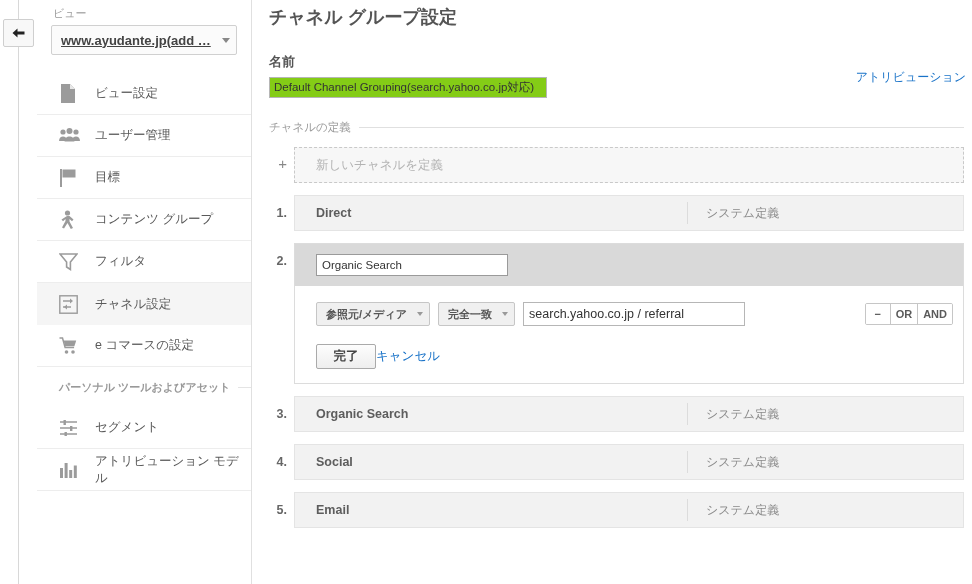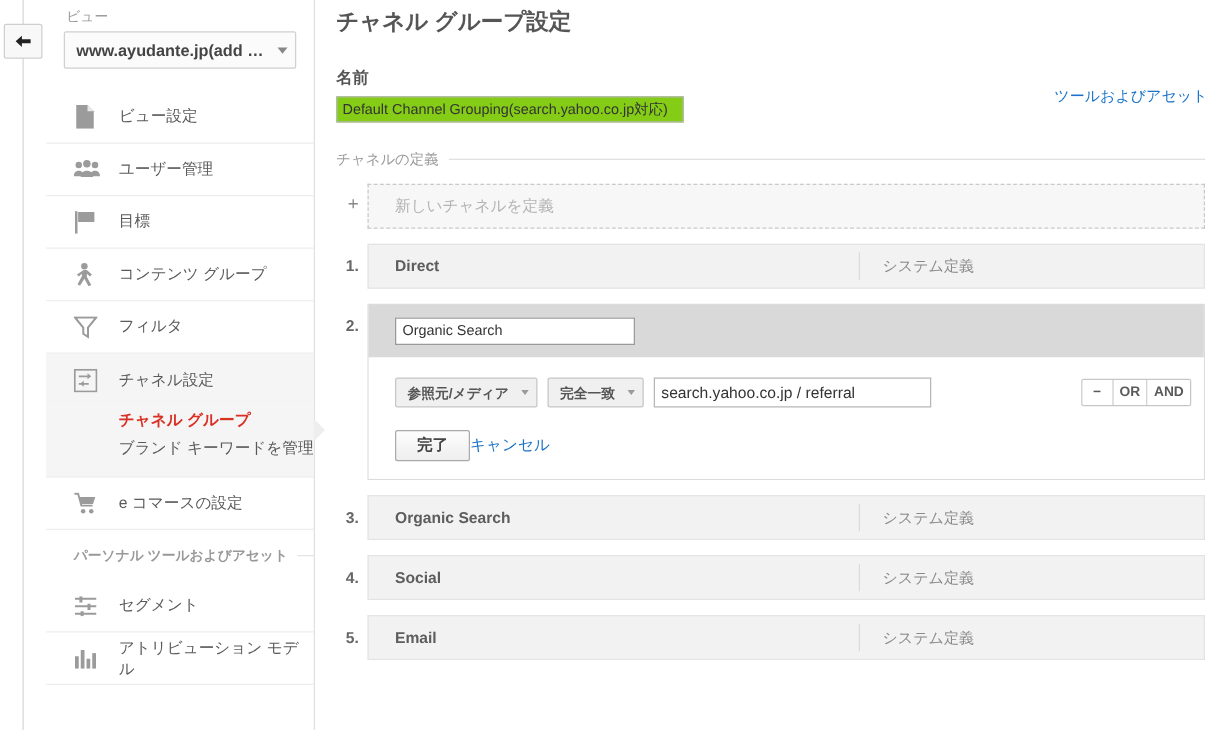--- a/index.html
+++ b/index.html
@@ -55,20 +55,21 @@
     border-radius: 2px;
     background: #fbfbfb;
     display: flex; align-items: center;
     padding: 0 6px 0 9px;
     cursor: pointer;
   }
   .view-select-text {
     font-size: 13px; font-weight: bold; color: #444;
     white-space: nowrap; overflow: hidden;
     flex: 1;
+    text-decoration: underline;
   }
   .caret {
     width: 0; height: 0;
     border-left: 4px solid transparent;
     border-right: 4px solid transparent;
     border-top: 5px solid #888;
     margin-left: 6px;
   }
 
   .nav { margin-top: 18px; }
@@ -393,25 +394,20 @@
           <svg width="19" height="19" viewBox="0 0 19 19">
             <rect x="0.8" y="0.8" width="17.4" height="17.4" fill="none" stroke="#9b9b9b" stroke-width="1.4"></rect>
             <path d="M4 6h8M4 12h8" stroke="#9b9b9b" stroke-width="1.4"></path>
             <path d="M11 3.6l3 2.4-3 2.4z" fill="#9b9b9b"></path>
             <path d="M8 9.6l-3 2.4 3 2.4z" fill="#9b9b9b"></path>
           </svg>
         </span>
         <span class="lbl">チャネル設定</span>
       </div>
 
-      <div class="nav-sub-wrap">
-        <div class="pointer"></div>
-        <div class="nav-sub sel">チャネル グループ</div>
-        <div class="nav-sub">ブランド キーワードを管理</div>
-      </div>
 
       <div class="nav-item">
         <span class="ic">
           <svg width="19" height="18" viewBox="0 0 19 18">
             <path d="M0.5 1h3l2.6 9.5h9" fill="none" stroke="#9b9b9b" stroke-width="1.5"></path>
             <path d="M4.6 3.6h12.6l-1.8 5.6H6.1z" fill="#9b9b9b"></path>
             <circle cx="7.5" cy="15" r="1.8" fill="#9b9b9b"></circle>
               <circle cx="14" cy="15" r="1.8" fill="#9b9b9b"></circle>
           </svg>
         </span>
@@ -453,21 +449,21 @@
 
   <div class="main">
 
     <div class="page-title">チャネル グループ設定</div>
 
     <div class="field-label">名前</div>
     <div class="name-row">
       <input class="name-input" value="Default Channel Grouping(search.yahoo.co.jp対応)" style="">
     </div>
 
-    <div class="reset-link">ツールおよびアセット</div>
+    <div class="reset-link">アトリビューション</div>
 
     <div class="legend-row">
       <span class="legend-text">チャネルの定義</span>
       <span class="legend-line"></span>
     </div>
 
     <div class="chan-row">
       <div class="plus-sign">+</div>
       <div class="chan-body">
         <div class="new-chan">新しいチャネルを定義</div>

